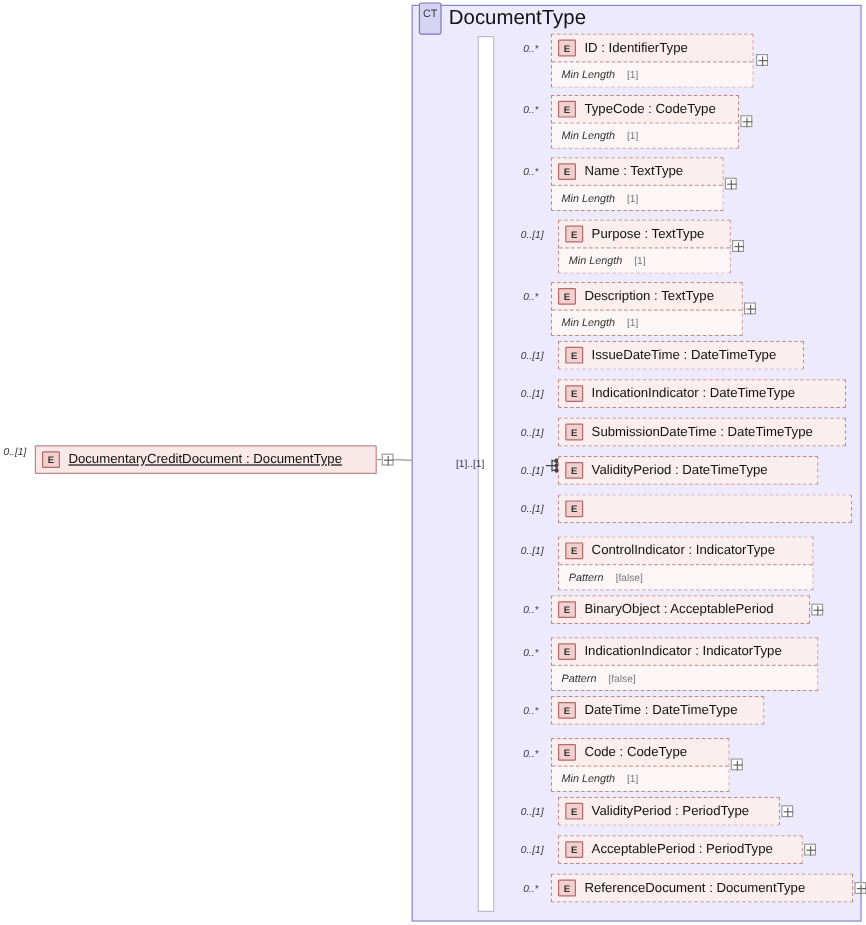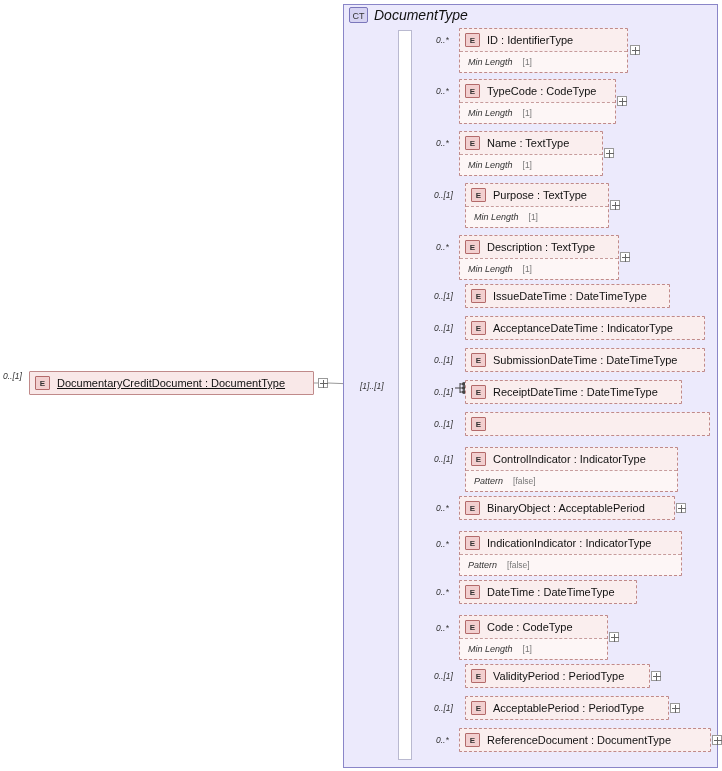--- a/index.html
+++ b/index.html
@@ -19,30 +19,30 @@
     background:#eceafc;
     border:1px solid #8a86c8;
     box-sizing:border-box;
   }
   .ct-header{
     position:absolute;left:349px;top:6px;
     display:flex;align-items:center;gap:6px;
     height:18px;
   }
   .ct-badge{
-    width:19px;height:16px;
+    width:19px;height:27px;
     border:1px solid #7b77bb;
     background:#d6d3f2;
     border-radius:2px;
     font-size:9px;line-height:16px;text-align:center;
     color:#333;font-weight:normal;
     box-sizing:border-box;
   }
   .ct-title{
-    font-size:14px;color:#111;font-style:italic;
+    font-size:17px;color:#111;
   }
 
   
   .root-elem{
     position:absolute;left:29px;top:371px;
     width:285px;height:24px;
     border:1px solid #c08a8a;
     background:#f9e8e8;
     box-sizing:border-box;
     display:flex;align-items:center;
@@ -68,22 +68,22 @@
   .root-plus{
     position:absolute;left:318px;top:378px;
     width:10px;height:10px;border:1px solid #999;background:#fff;
     box-sizing:border-box;
   }
   .root-plus:before{content:"";position:absolute;left:4px;top:1px;width:1px;height:8px;background:#666;}
   .root-plus:after{content:"";position:absolute;left:1px;top:4px;width:8px;height:1px;background:#666;}
 
   
   .seq-card{
-    position:absolute;left:360px;top:381px;
-    font-size:8.5px;color:#333;font-style:italic;
+    position:absolute;left:380px;top:381px;
+    font-size:8.5px;color:#333;
   }
   .seq-icon{
     position:absolute;left:455px;top:381px;width:18px;height:14px;
   }
 
   
   .group-bar{
     position:absolute;left:398px;top:30px;width:14px;height:730px;
     background:#ffffff;border:1px solid #b9b9d0;
     box-sizing:border-box;
@@ -241,37 +241,37 @@
     <div class="node-head">
       <span class="e-badge">E</span>
       <span class="node-label">IssueDateTime : DateTimeType</span>
     </div>
   </div>
 
   <div class="card" style="left:434px;top:323px;">0..[1]</div>
   <div class="node dashed" style="left:465px;top:316px;width:240px;height:24px;">
     <div class="node-head">
       <span class="e-badge">E</span>
-      <span class="node-label">AcceptanceDateTime : IndicatorType</span>
+      <span class="node-label">IndicationIndicator : DateTimeType</span>
     </div>
   </div>
 
   <div class="card" style="left:434px;top:355px;">0..[1]</div>
   <div class="node dashed" style="left:465px;top:348px;width:240px;height:24px;">
     <div class="node-head">
       <span class="e-badge">E</span>
       <span class="node-label">SubmissionDateTime : DateTimeType</span>
     </div>
   </div>
 
   <div class="card" style="left:434px;top:387px;">0..[1]</div>
   <div class="node dashed" style="left:465px;top:380px;width:217px;height:24px;">
     <div class="node-head">
       <span class="e-badge">E</span>
-      <span class="node-label">ReceiptDateTime : DateTimeType</span>
+      <span class="node-label">ValidityPeriod : DateTimeType</span>
     </div>
   </div>
 
   <div class="card" style="left:434px;top:419px;">0..[1]</div>
   <div class="node dashed" style="left:465px;top:412px;width:245px;height:24px;">
     <div class="node-head">
       <span class="e-badge">E</span>
     </div>
   </div>
 

